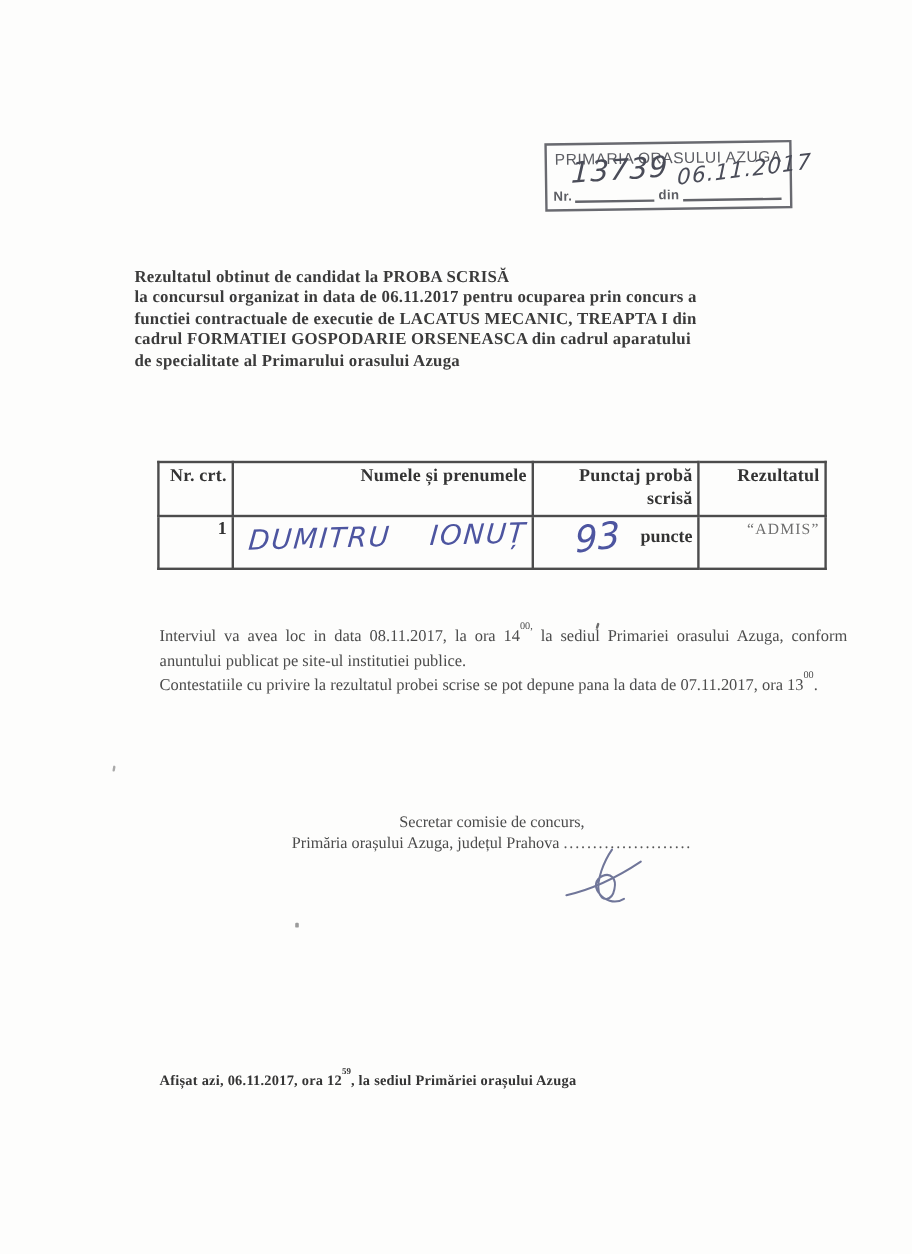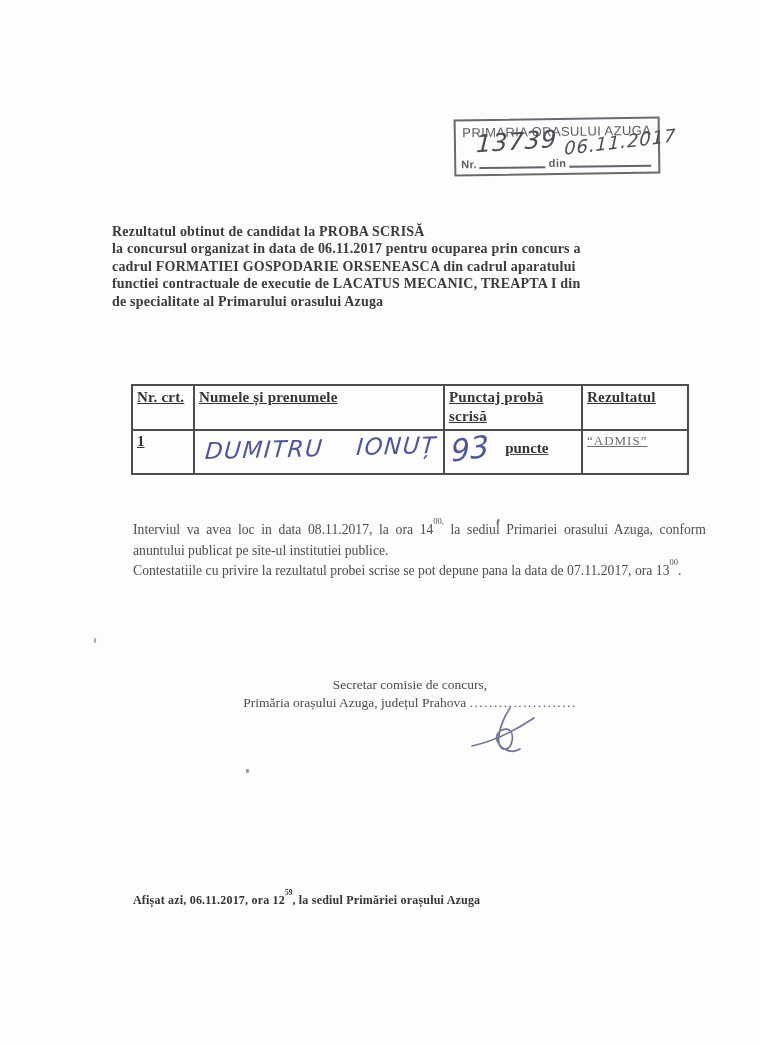--- a/index.html
+++ b/index.html
@@ -39,23 +39,22 @@
     position:absolute;left:112px;top:183px;width:570px;text-align:left;
     font-weight:bold;font-size:14px;line-height:17.4px;color:#3b3b3b;letter-spacing:.2px;
   }
 
   
   table.results{
     position:absolute;left:131px;top:344px;width:556px;
     border-collapse:collapse;table-layout:fixed;
   }
   table.results th,table.results td{
-    border:2px solid #4c4c4c;vertical-align:top;text-align:left;padding:2px 4px;
+    border:2px solid #4c4c4c;vertical-align:top;text-align:right;padding:2px 4px;
     overflow:visible;
-    text-decoration:underline;
   }
   table.results th{
     font-size:15px;font-weight:bold;color:#333;line-height:19px;height:39px;letter-spacing:.2px;
   }
   tr.row td{height:38px;}
   td.c-nr{font-weight:bold;font-size:15px;color:#333;}
   td.c-name{text-align:left;}
   .hw.name{
     display:inline-block;font-size:23px;letter-spacing:1.5px;word-spacing:24px;
     transform:rotate(-1.5deg) skewX(-6deg);margin:2px 0 0 6px;white-space:nowrap;
@@ -110,22 +109,22 @@
       <span class="stamp-din-label">din</span>
       <span class="stamp-line l2"></span>
     </div>
     <div class="hw stamp-nr-value">13739</div>
     <div class="hw stamp-date-value">06.11.2017</div>
   </div>
 
   <div class="title">
     <div>Rezultatul obtinut de candidat la PROBA SCRISĂ</div>
     <div>la concursul organizat in data de 06.11.2017 pentru ocuparea prin concurs a</div>
+    <div>functiei contractuale de executie de LACATUS MECANIC, TREAPTA I din</div>
     <div>cadrul FORMATIEI GOSPODARIE ORSENEASCA din cadrul aparatului</div>
-    <div>functiei contractuale de executie de LACATUS MECANIC, TREAPTA I din</div>
     <div>de specialitate al Primarului orasului Azuga</div>
   </div>
 
   <table class="results">
     <colgroup>
       <col style="width:62px">
         <col style="width:250px">
         <col style="width:138px">
         <col style="width:106px">
     </colgroup>

